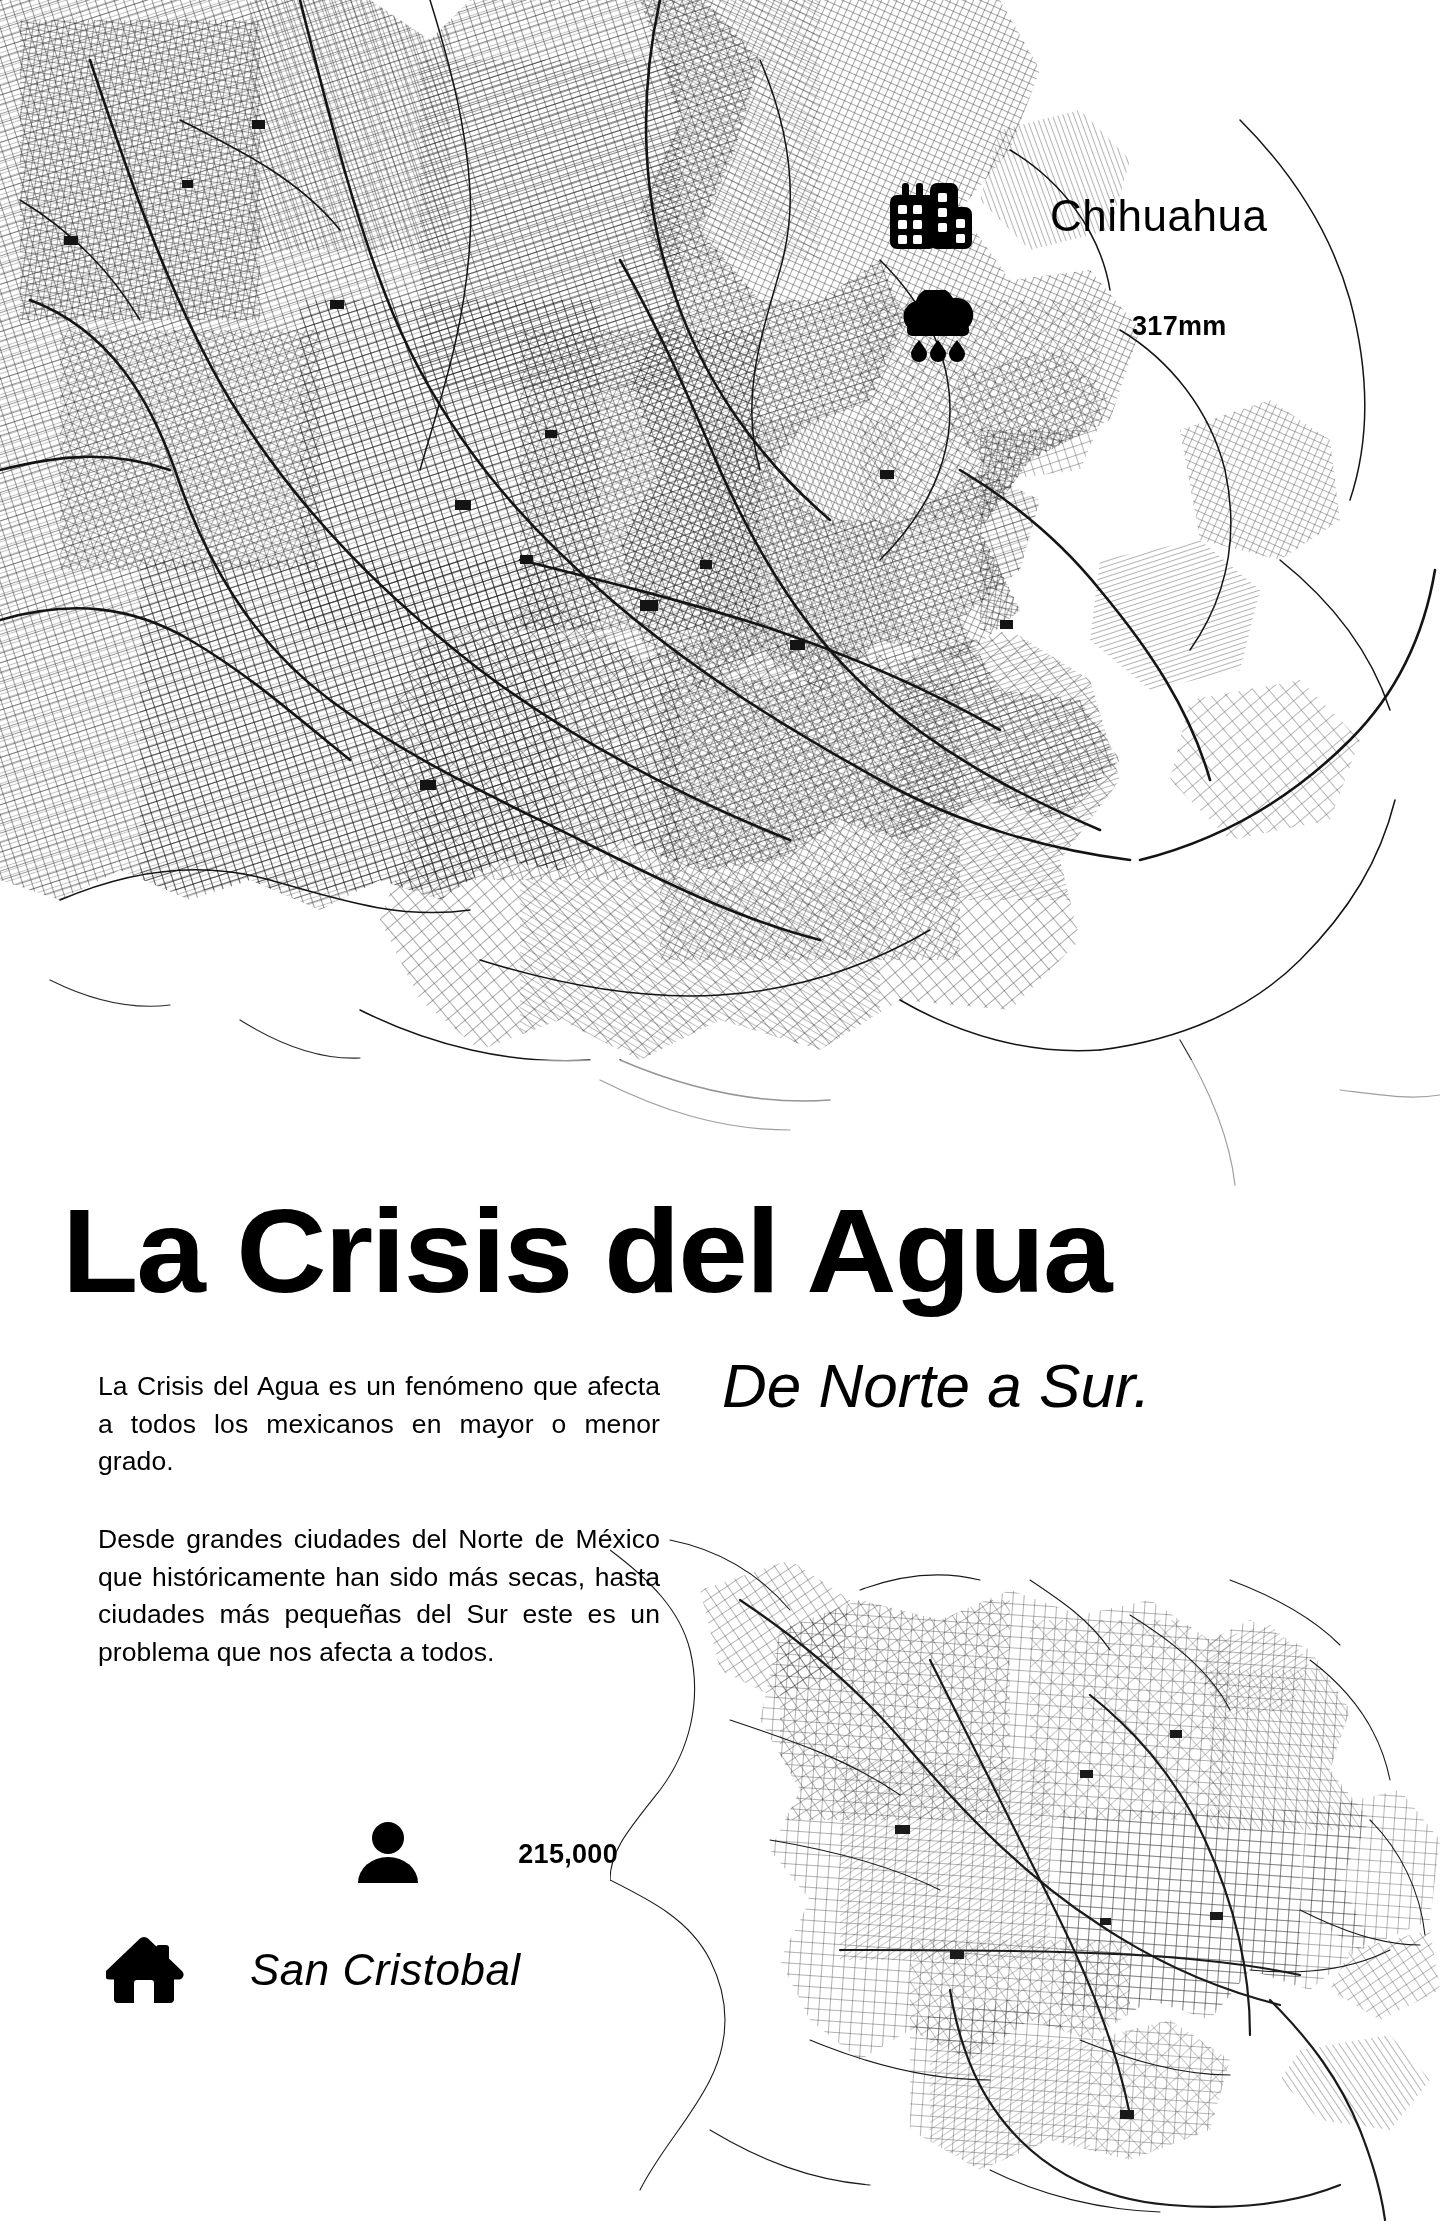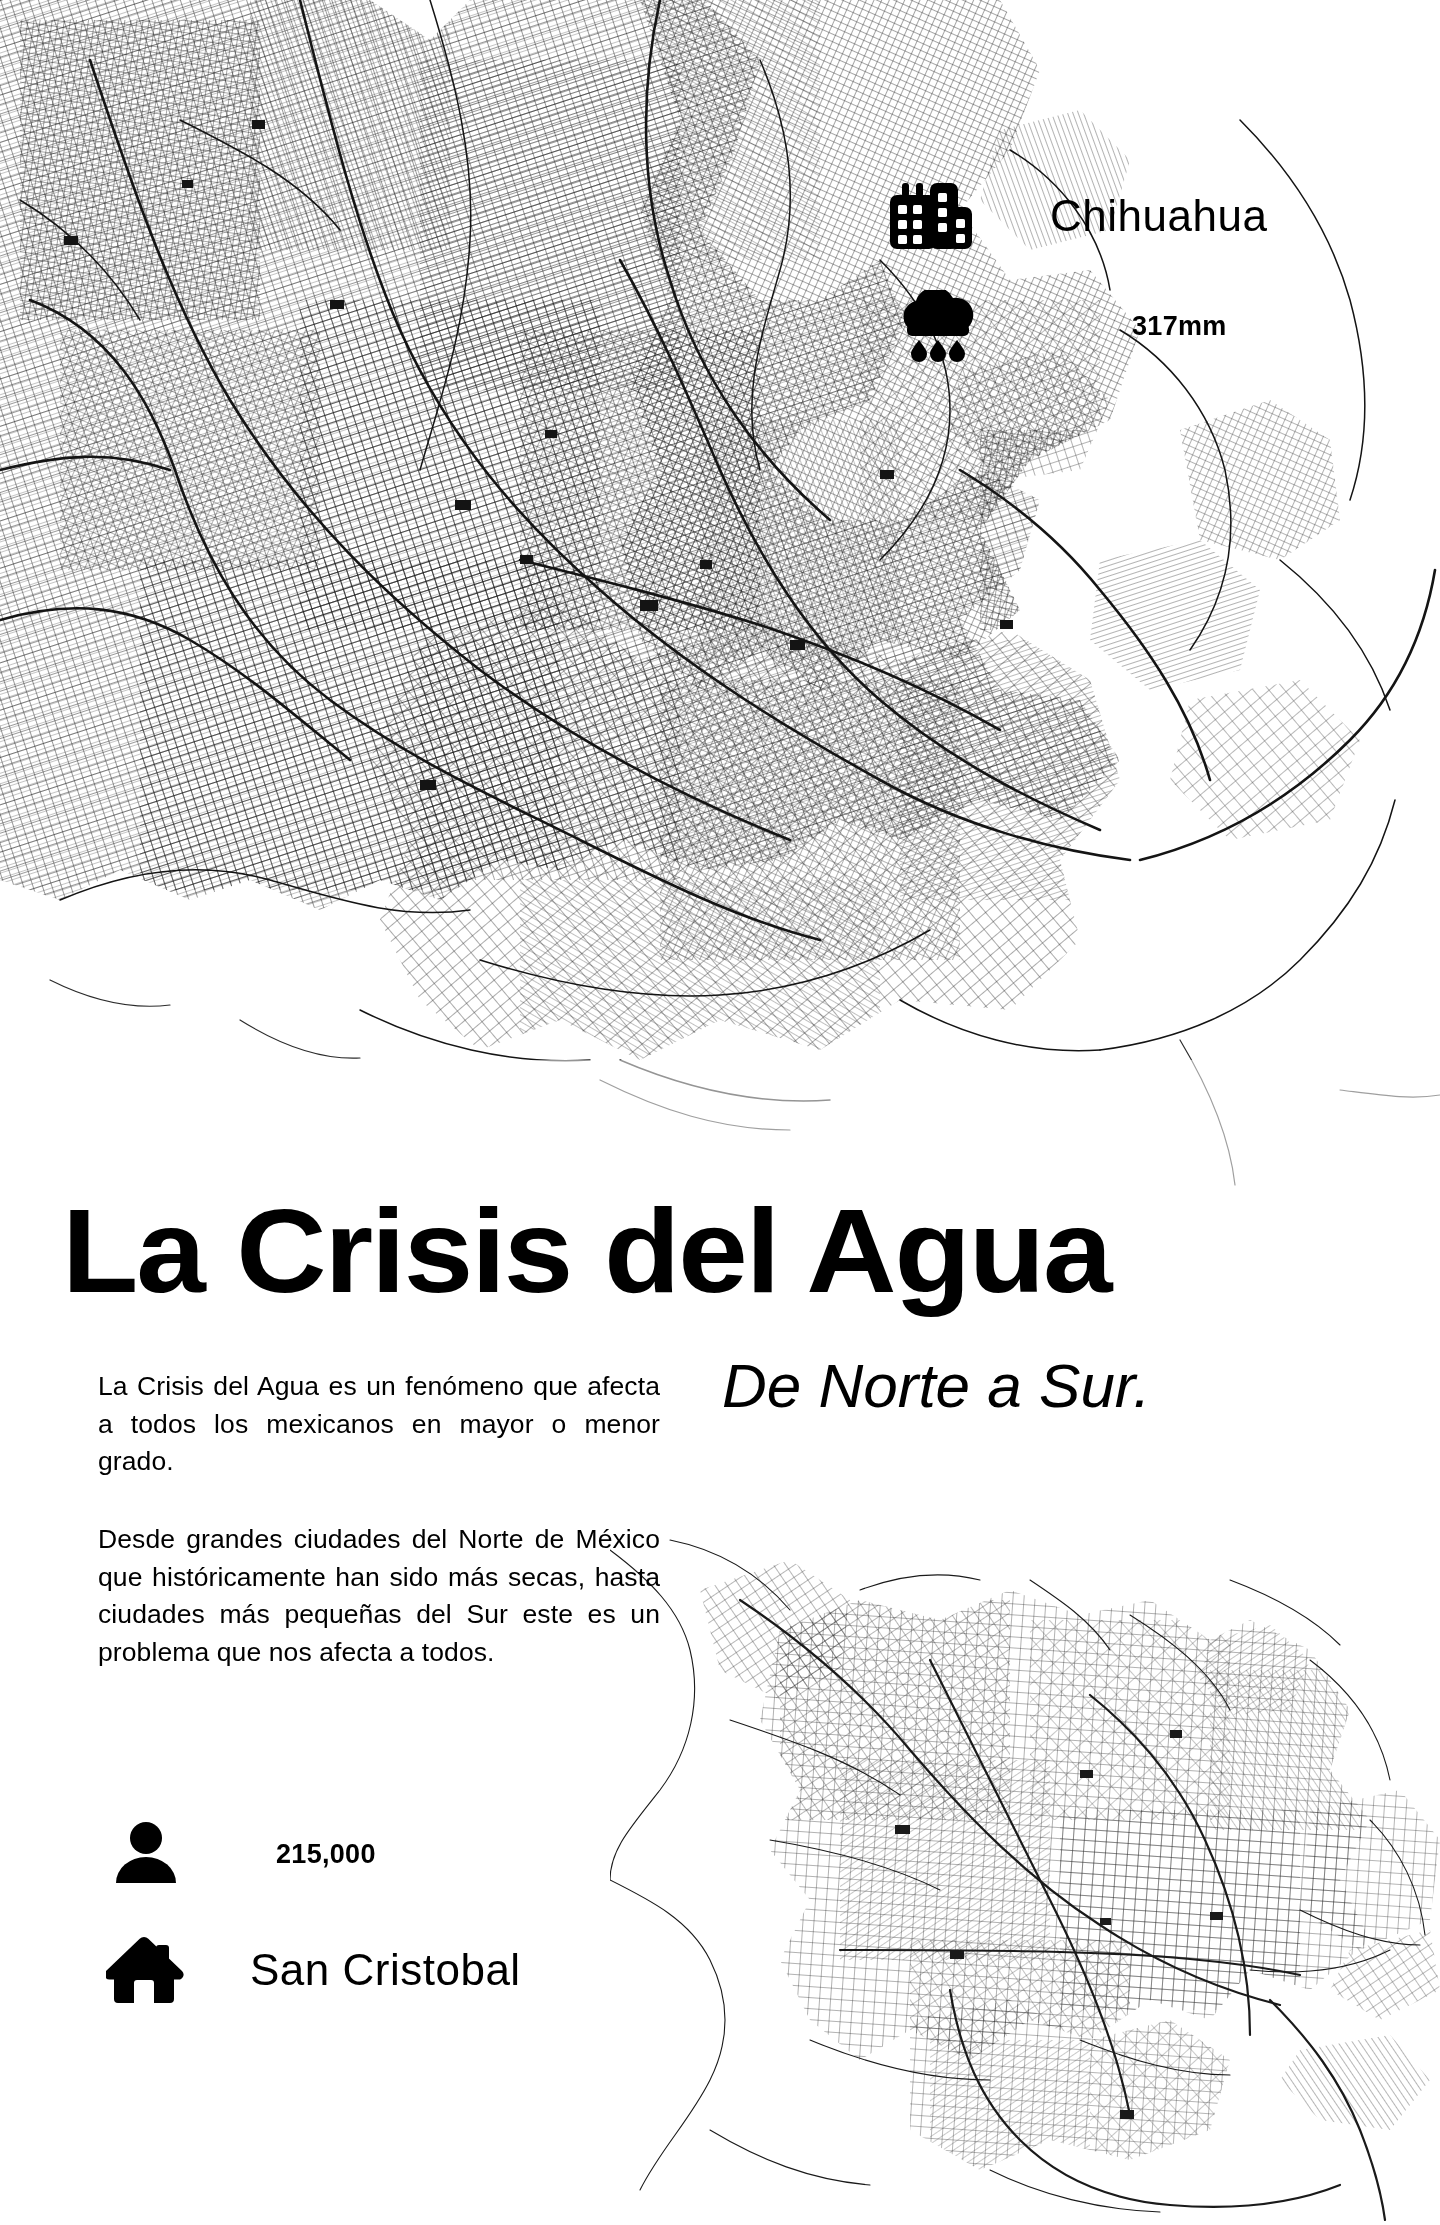--- a/index.html
+++ b/index.html
@@ -131,37 +131,38 @@
   }
 
   
   #sancristobal-panel {
     position: absolute;
     left: 98px;
     top: 1788px;
     width: 520px;
   }
   #sancristobal-panel .stat-row .stat-value { margin-left: 56px; }
-  #sancristobal-panel .stat-pop { margin-top: 18px; }
+  #sancristobal-panel .stat-pop { margin-top: 18px; justify-content: flex-end; }
   #sancristobal-panel .city-foot {
     display: flex;
     align-items: center;
     height: 108px;
     margin-top: 14px;
   }
   #sancristobal-panel .city-foot .stat-icon {
     width: 96px;
     flex: 0 0 96px;
     display: flex;
     align-items: center;
     justify-content: center;
   }
   #sancristobal-panel .city-foot .city-name {
     margin-left: 56px;
     font-size: 44px;
+    font-style: italic;
   }
 
   .icon-svg { display: block; }
 </style>
 </head>
 <body>
 
 <div class="map-layer" id="map-chihuahua">
   <svg width="1440" height="1195" viewBox="0 0 1440 1195" xmlns="http://www.w3.org/2000/svg">
     <defs>

